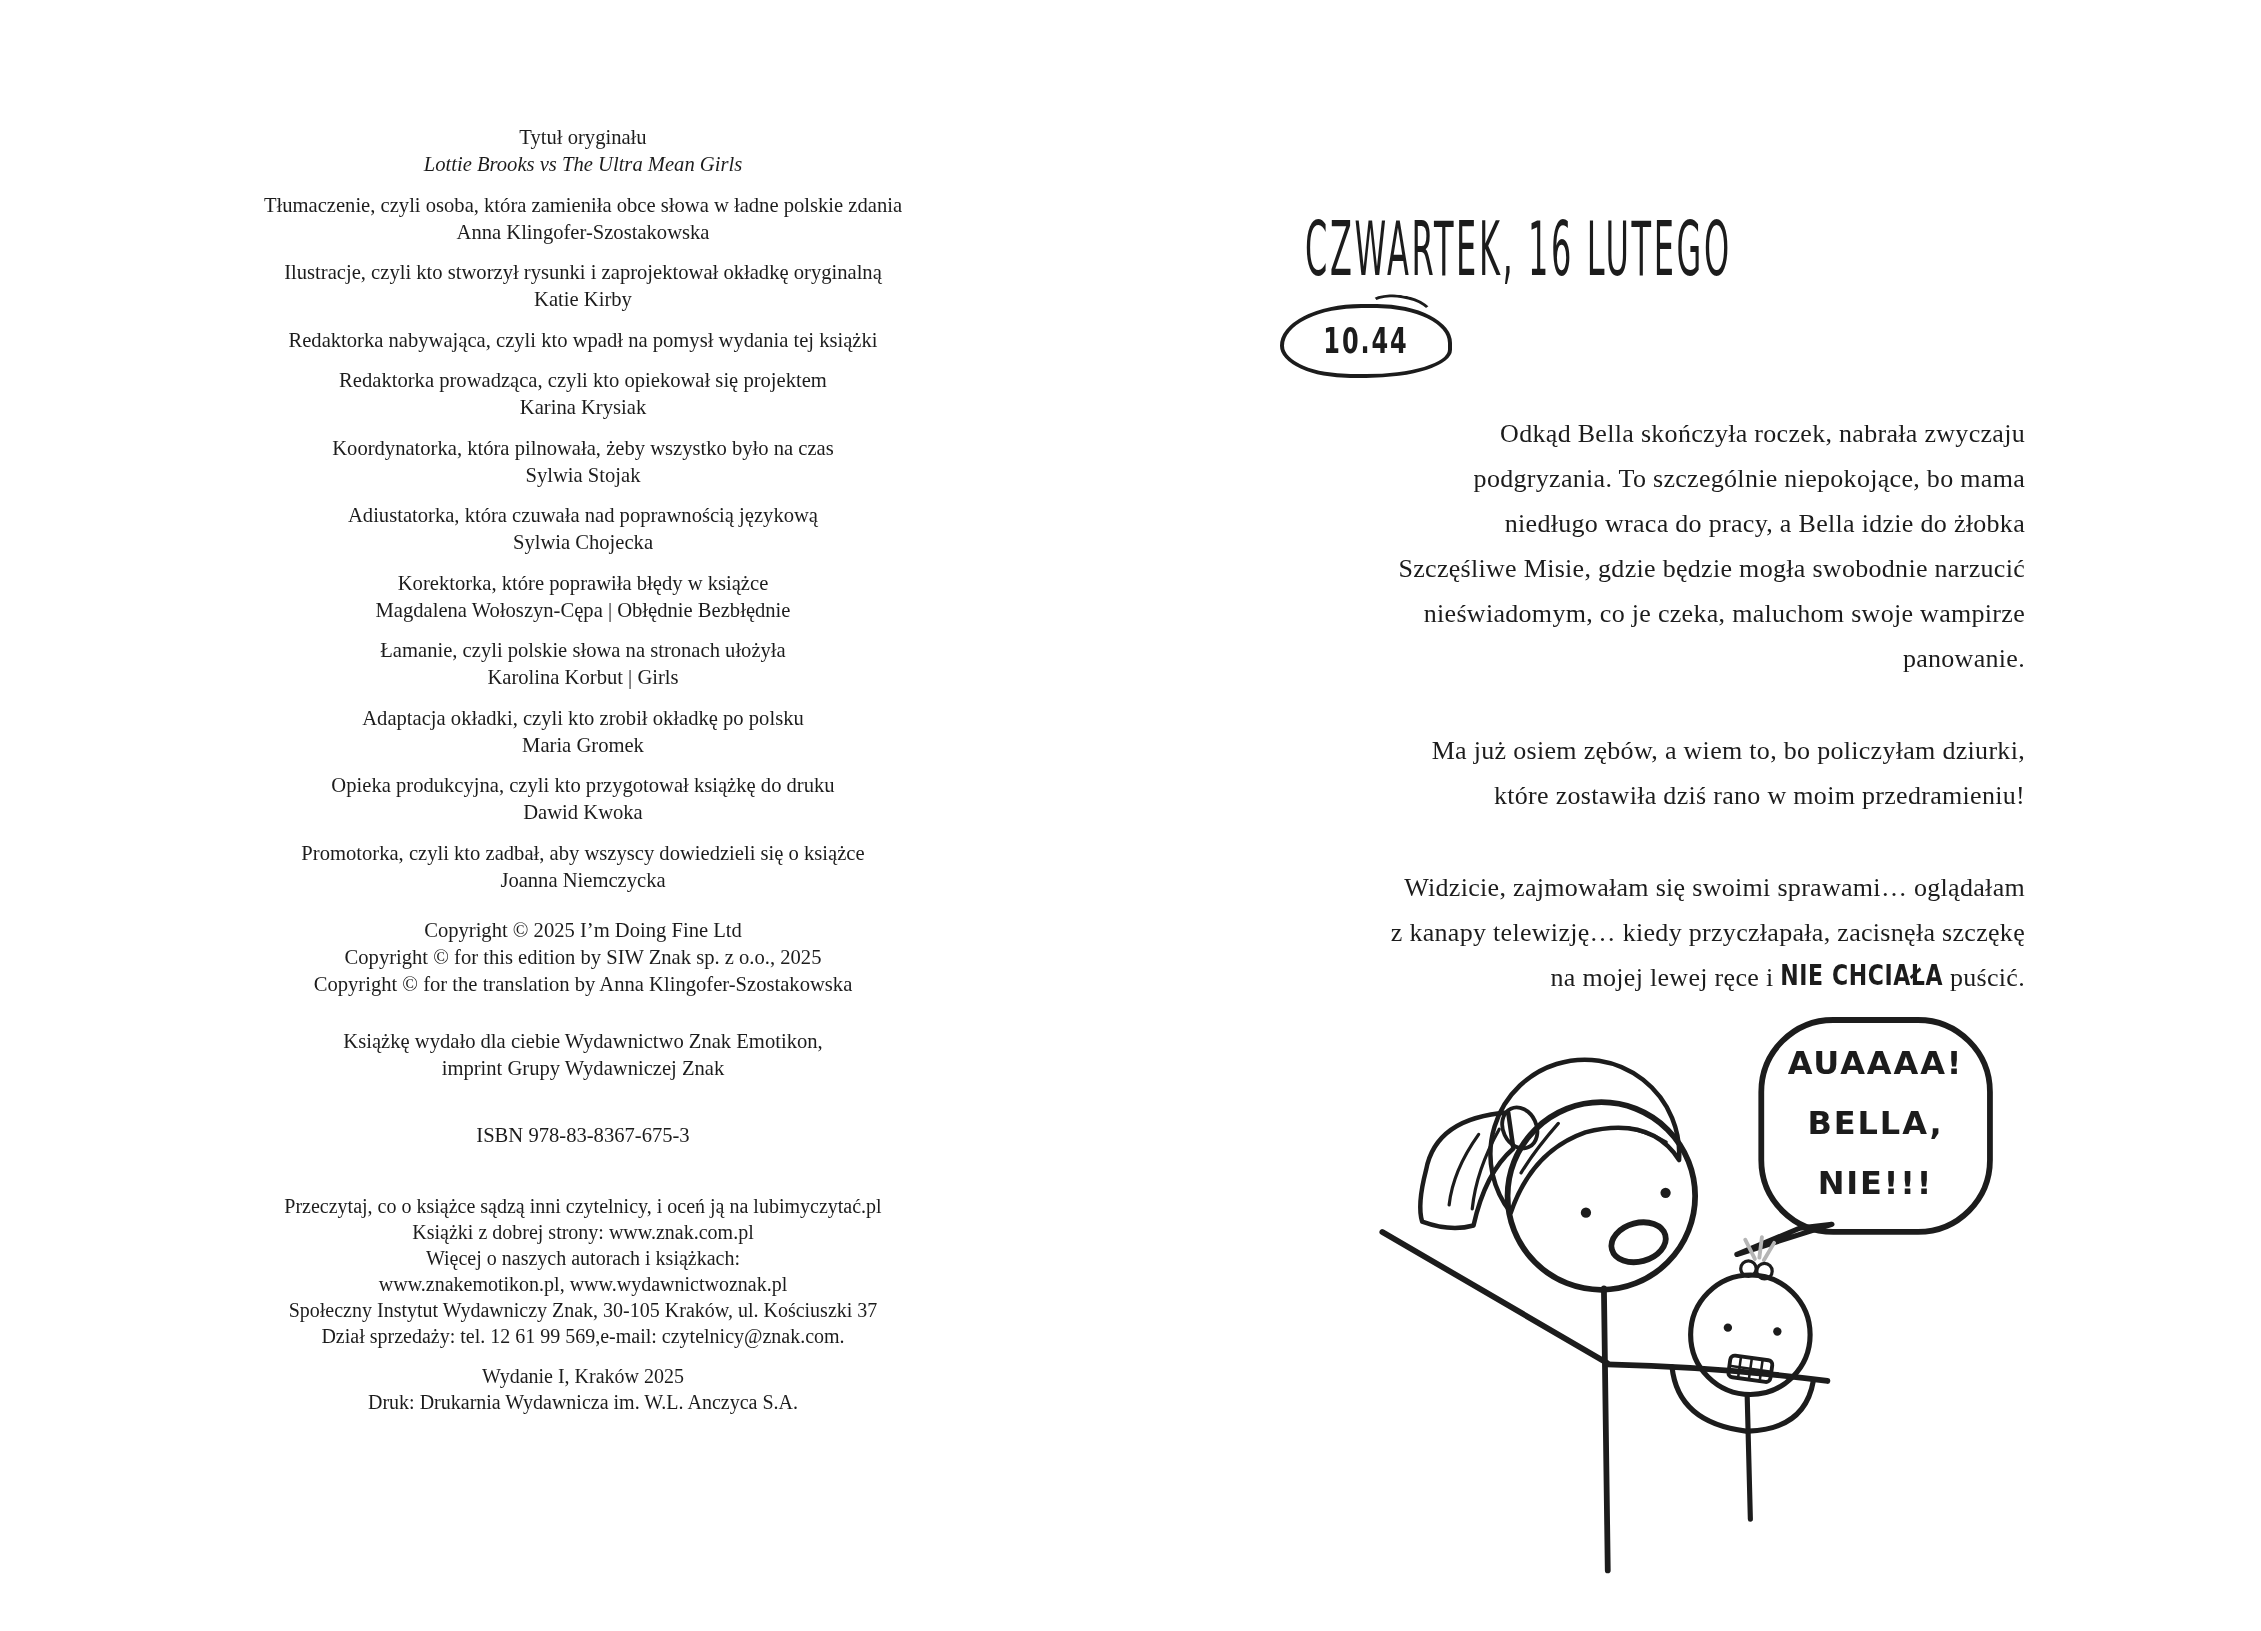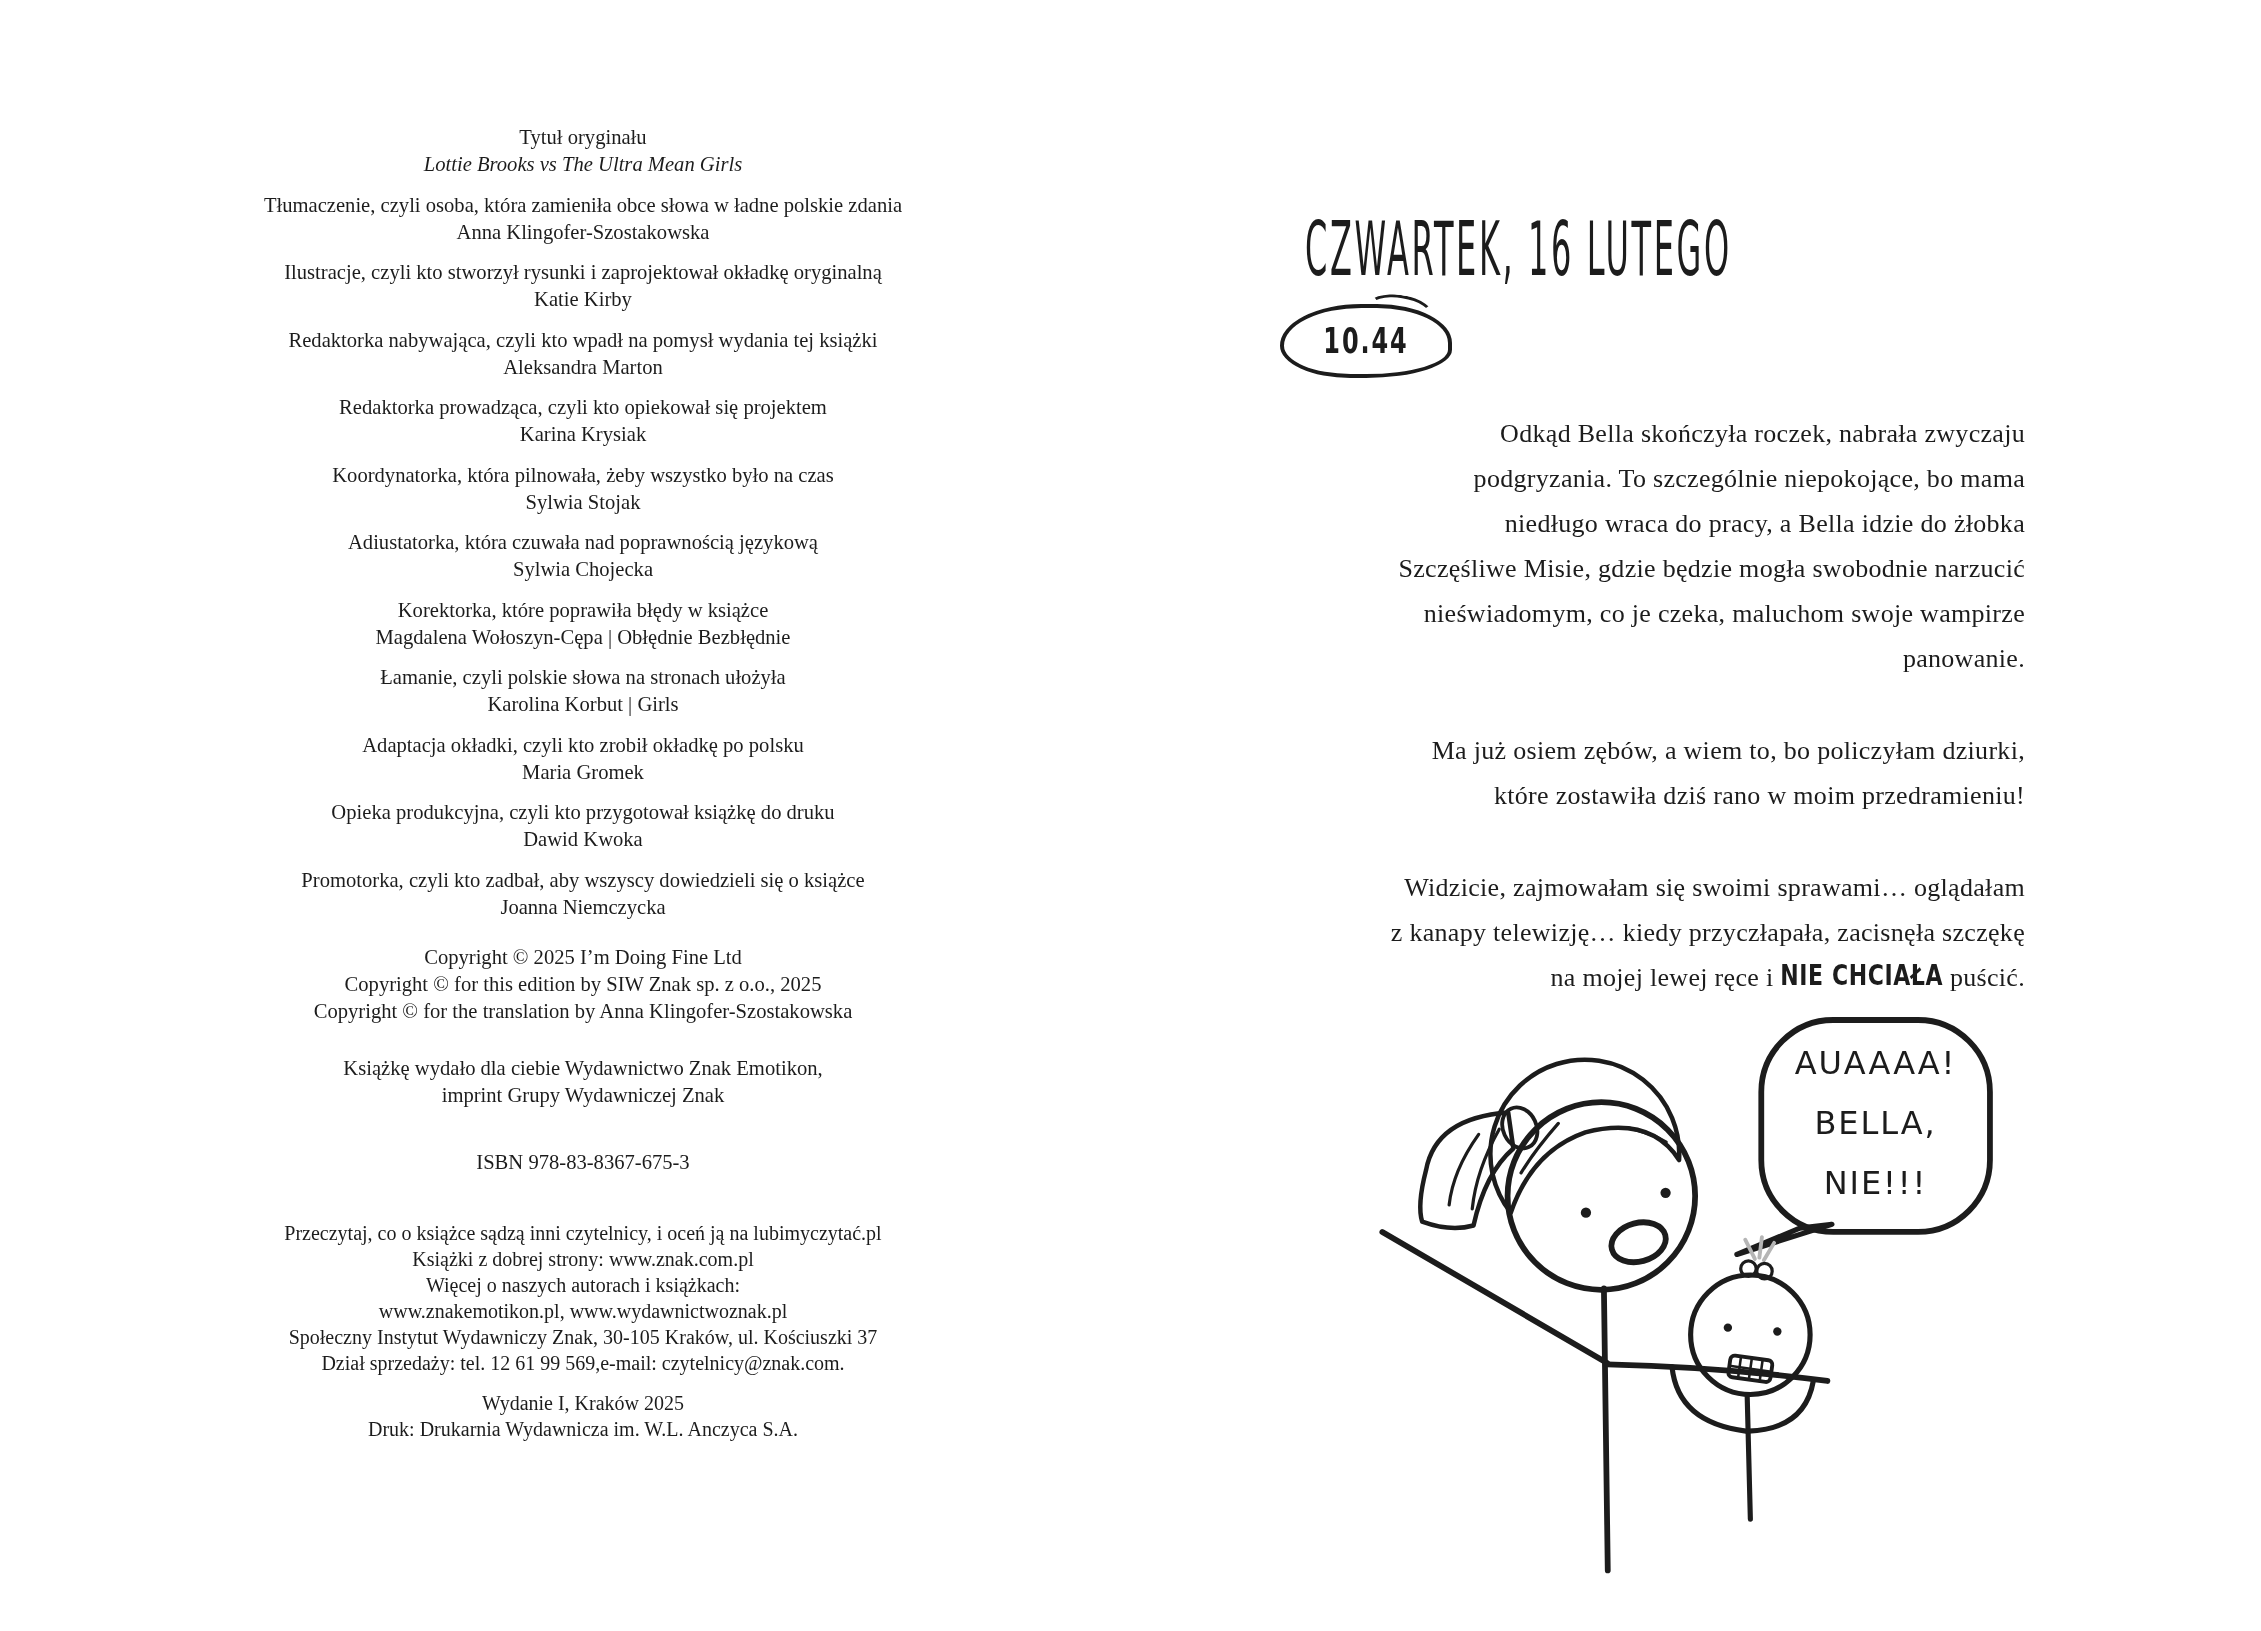--- a/index.html
+++ b/index.html
@@ -48,21 +48,21 @@
     font-size:26px;line-height:45px;letter-spacing:0.3px;text-align:right;
   }
   .paragraph{margin:0 0 47px 0}
   .emph{
     font-family:"DejaVu Sans",sans-serif;font-weight:bold;font-size:22px;
     display:inline-block;transform:scaleY(1.3);transform-origin:50% 72%;
     letter-spacing:0.6px;
   }
   .bubble-text{
     position:absolute;left:1761px;top:1033px;width:229px;text-align:center;
-    font-family:"DejaVu Sans",sans-serif;font-weight:normal;font-size:32px;
+    font-family:"DejaVu Sans",sans-serif;font-weight:bold;font-size:32px;
     line-height:60px;letter-spacing:1.9px;
   }
   .illustration{position:absolute;left:1259px;top:989px;width:1002px;height:642px}
   .ink{stroke:#1c1c1c;fill:none;stroke-linecap:round;stroke-linejoin:round}
 </style>
 </head>
 <body>
 
 <div class="left-text">
   <div>
@@ -73,21 +73,20 @@
     <div class="pair">
       <div class="credit-role">Tłumaczenie, czyli osoba, która zamieniła obce słowa w ładne polskie zdania</div>
       <div class="credit-name">Anna Klingofer-Szostakowska</div>
     </div>
     <div class="pair">
       <div class="credit-role">Ilustracje, czyli kto stworzył rysunki i zaprojektował okładkę oryginalną</div>
       <div class="credit-name">Katie Kirby</div>
     </div>
     <div class="pair">
       <div class="credit-role">Redaktorka nabywająca, czyli kto wpadł na pomysł wydania tej książki</div>
-      <div class="credit-name">Aleksandra Marton</div>
     </div>
     <div class="pair">
       <div class="credit-role">Redaktorka prowadząca, czyli kto opiekował się projektem</div>
       <div class="credit-name">Karina Krysiak</div>
     </div>
     <div class="pair">
       <div class="credit-role">Koordynatorka, która pilnowała, żeby wszystko było na czas</div>
       <div class="credit-name">Sylwia Stojak</div>
     </div>
     <div class="pair">

